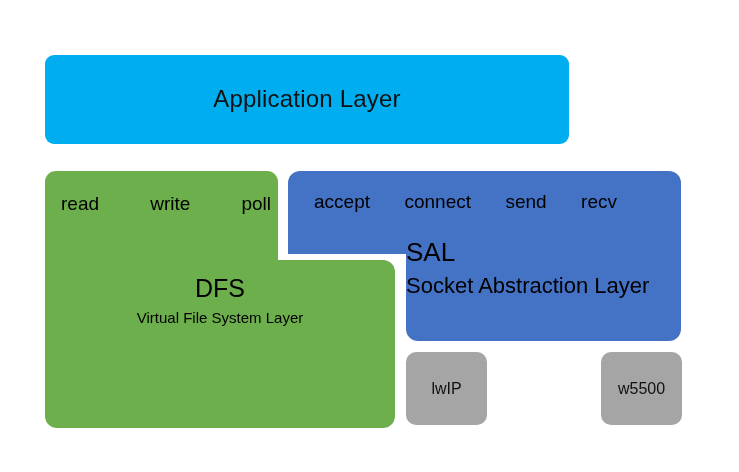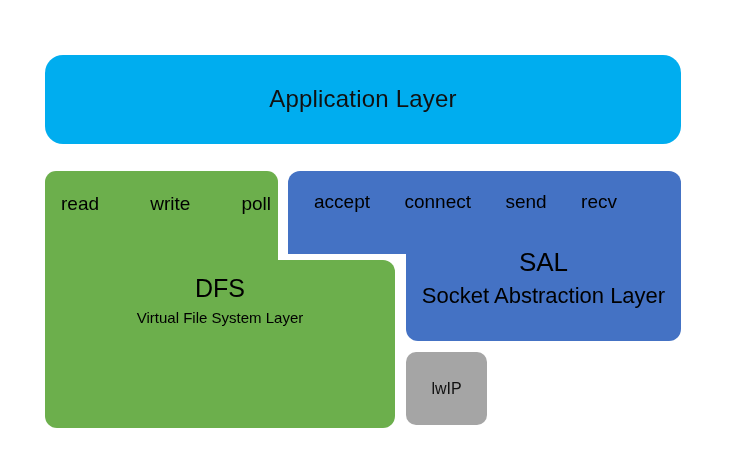--- a/index.html
+++ b/index.html
@@ -33,24 +33,24 @@
     justify-content: center;
     color: #111111;
     text-align: center;
     line-height: 1.18;
   }
 
   
   #app-layer {
     left: 45px;
     top: 55px;
-    width: 636px;
+    width: 524px;
     height: 89px;
     background: #00ADEF;
-    border-radius: 18px;
+    border-radius: 9px;
   }
   #app-layer .title {
     font-size: 24px;
     letter-spacing: 0.2px;
   }
   #app-layer .subtitle {
     font-size: 21px;
     margin-top: 12px;
   }
 
@@ -171,23 +171,23 @@
     width: 303px;
     display: flex;
     justify-content: space-between;
     font-size: 19px;
     z-index: 3;
     align-items: center;
   }
   #sal-title-wrap {
     position: absolute;
     left: 118px;
-    top: 76px;
+    top: 66px;
     width: 275px;
-    text-align: center;
+    text-align: left;
     z-index: 3;
   }
   #sal-title-wrap .title {
     font-size: 26px;
   }
   #sal-title-wrap .subtitle {
     font-size: 22px;
     margin-top: 5px;
   }
 
@@ -254,14 +254,17 @@
       <div class="title">SAL</div>
       <div class="subtitle">Socket Abstraction Layer</div>
     </div>
   </div>
 
   <div class="driver-box" id="driver-lwip">
     <span>lwIP</span>
   </div>
 
 
+  <div class="driver-box" id="driver-w5500">
+    <span>w5500</span>
+  </div>
 
 </div>
 
 </body></html>

